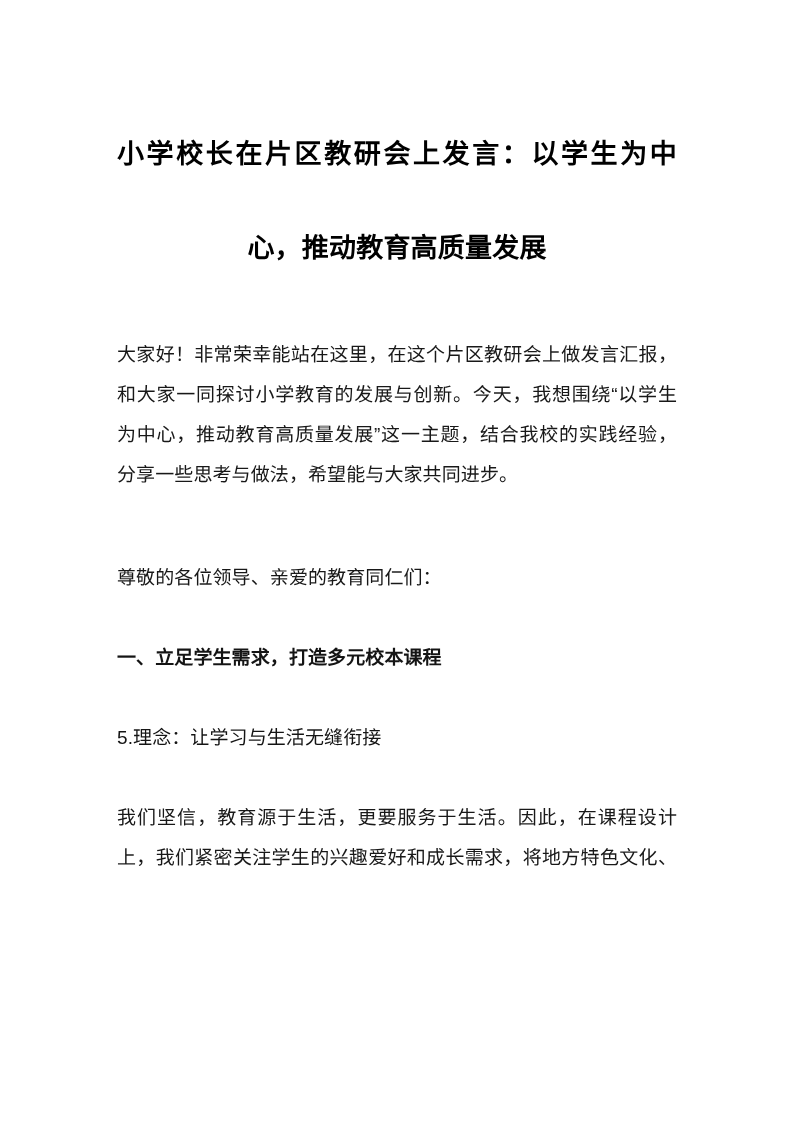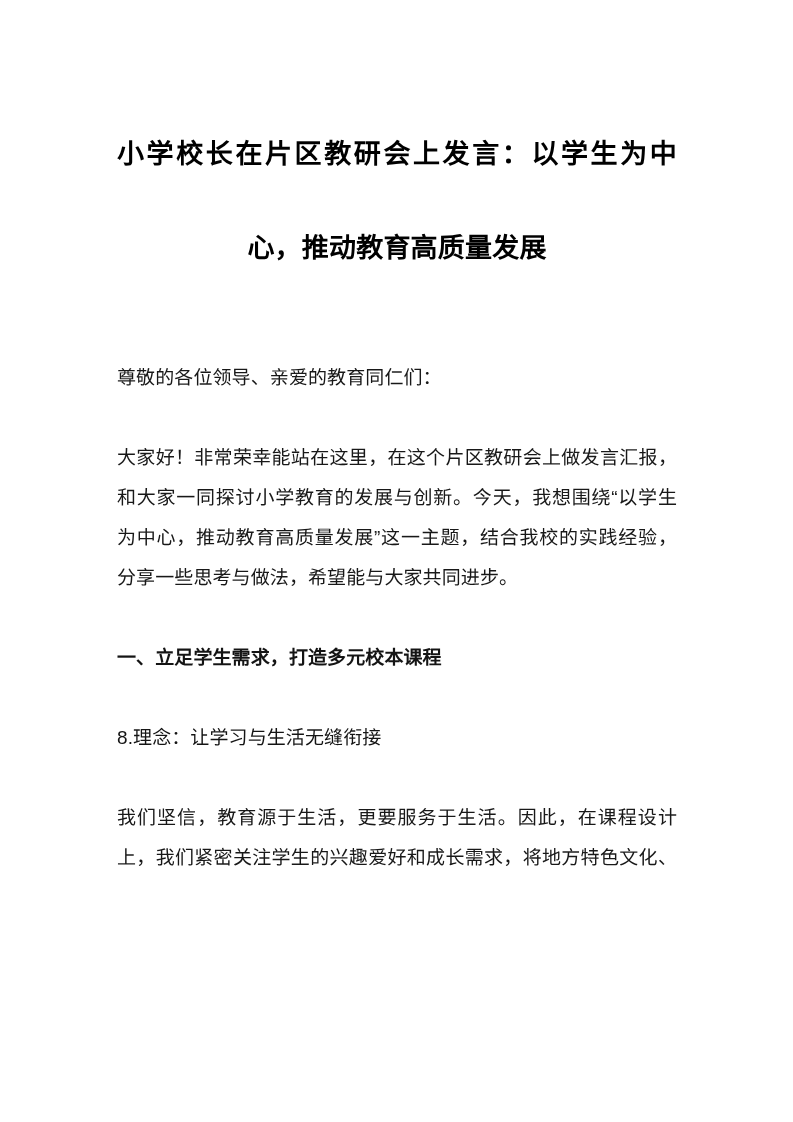--- a/index.html
+++ b/index.html
@@ -69,24 +69,24 @@
   .block.subhead  { color: #141414; }
 </style>
 </head>
 <body>
 
 <div class="page">
   <div class="content">
 
     <h1 class="doc-title">小学校长在片区教研会上发言：以学生为中心，推动教育高质量发展</h1>
 
+    <p class="block gap-para">大家好！非常荣幸能站在这里，在这个片区教研会上做发言汇报，和大家一同探讨小学教育的发展与创新。今天，我想围绕“以学生为中心，推动教育高质量发展”这一主题，结合我校的实践经验，分享一些思考与做法，希望能与大家共同进步。</p>
+
     <p class="block gap-salutation">尊敬的各位领导、亲爱的教育同仁们：</p>
-
-    <p class="block gap-para">大家好！非常荣幸能站在这里，在这个片区教研会上做发言汇报，和大家一同探讨小学教育的发展与创新。今天，我想围绕“以学生为中心，推动教育高质量发展”这一主题，结合我校的实践经验，分享一些思考与做法，希望能与大家共同进步。</p>
 
     <p class="block heading gap-para">一、立足学生需求，打造多元校本课程</p>
 
-    <p class="block subhead gap-para">8.理念：让学习与生活无缝衔接</p>
+    <p class="block subhead gap-para">5.理念：让学习与生活无缝衔接</p>
 
     <p class="block gap-para">我们坚信，教育源于生活，更要服务于生活。因此，在课程设计上，我们紧密关注学生的兴趣爱好和成长需求，将地方特色文化、科技创新、社会实践等元素融入课程。比如在“家乡文化探寻”课程中，学生们走进当地的博物馆、民俗</p>
 
   </div>
 </div>
 
 </body></html>

